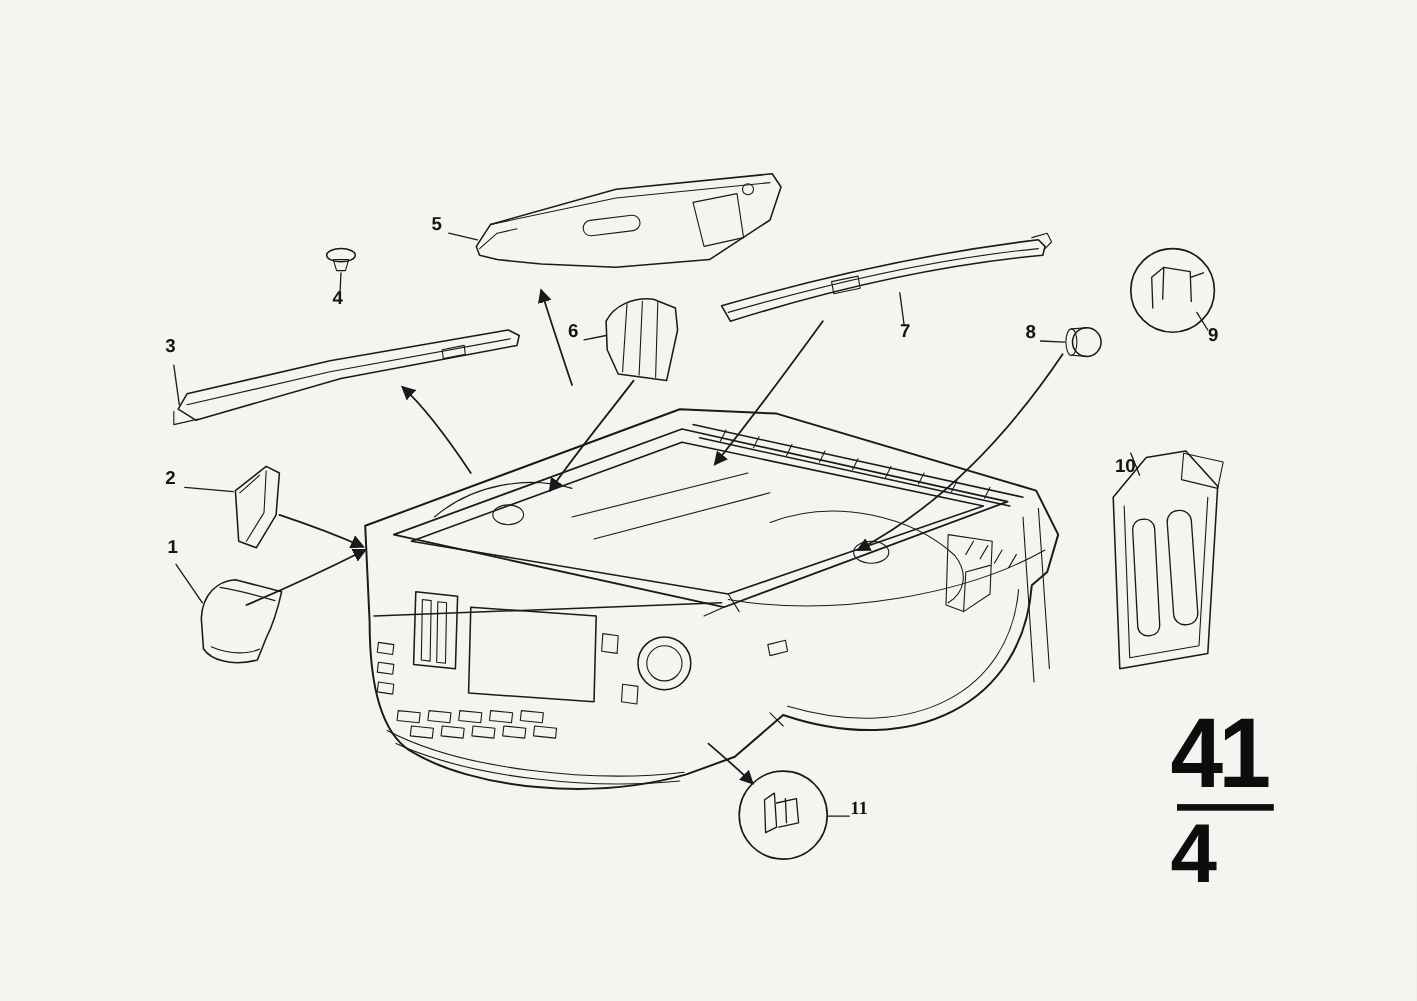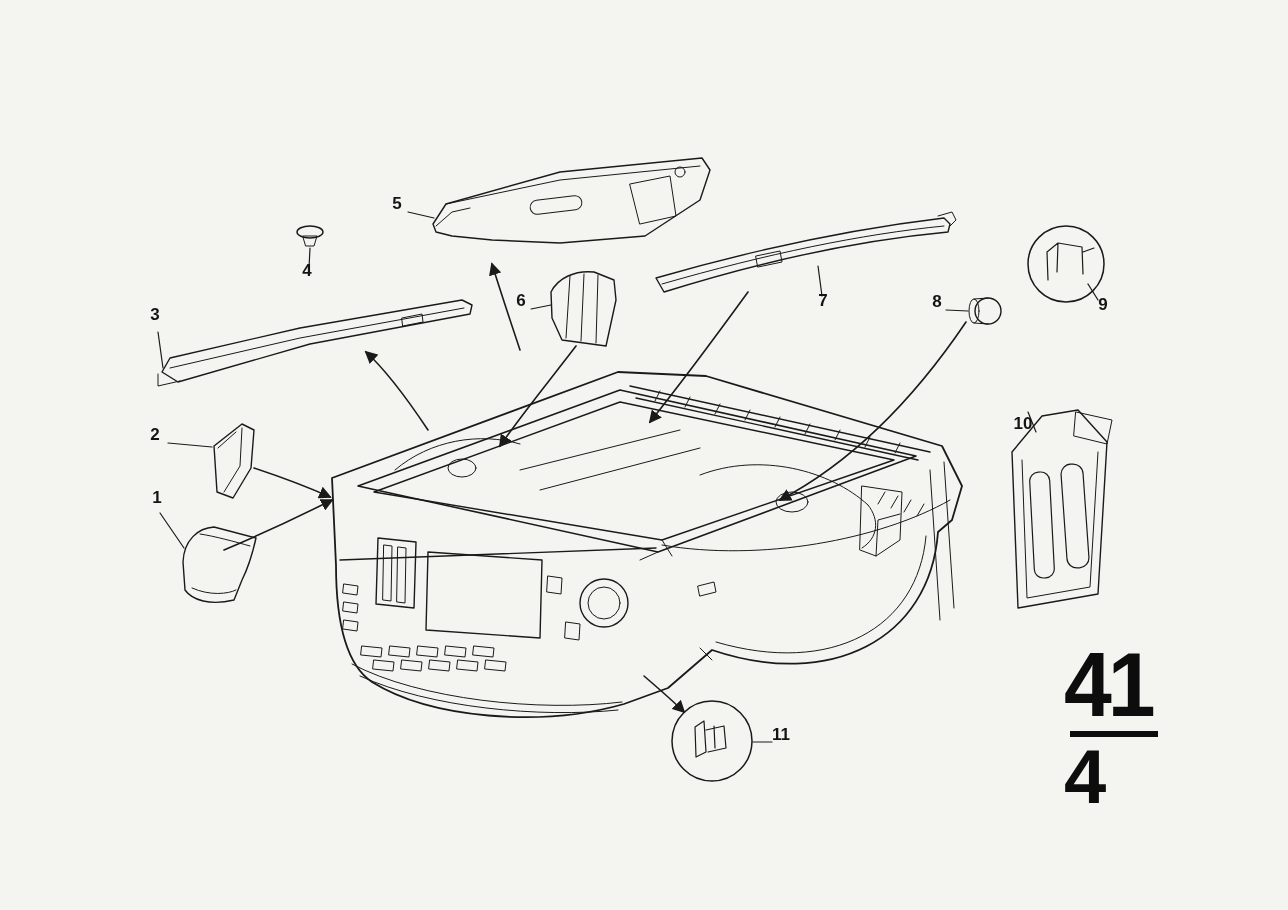--- a/index.html
+++ b/index.html
@@ -181,21 +181,21 @@
   <div class="part-label" style="left:142px;top:489px;">1</div>
   <div class="part-label" style="left:140px;top:426px;">2</div>
   <div class="part-label" style="left:140px;top:306px;">3</div>
   <div class="part-label" style="left:292px;top:262px;">4</div>
   <div class="part-label" style="left:382px;top:195px;">5</div>
   <div class="part-label" style="left:506px;top:292px;">6</div>
   <div class="part-label" style="left:808px;top:292px;">7</div>
   <div class="part-label" style="left:922px;top:293px;">8</div>
   <div class="part-label" style="left:1088px;top:296px;">9</div>
   <div class="part-label" style="left:1008px;top:387px;margin-top:28px;">10</div>
-  <div class="part-label" style="left:766px;top:726px;">11</div>
+  <div class="part-label" style="left:766px;top:726px;font-family:Liberation Serif, serif;">11</div>
 
   <div class="page-number">
     <div class="num">41</div>
     <div class="bar"></div>
     <div class="den">4</div>
   </div>
 
 </div>
 
 </body></html>

